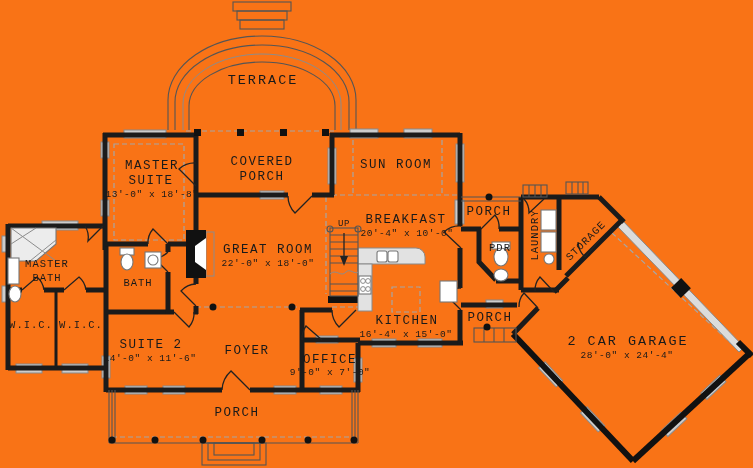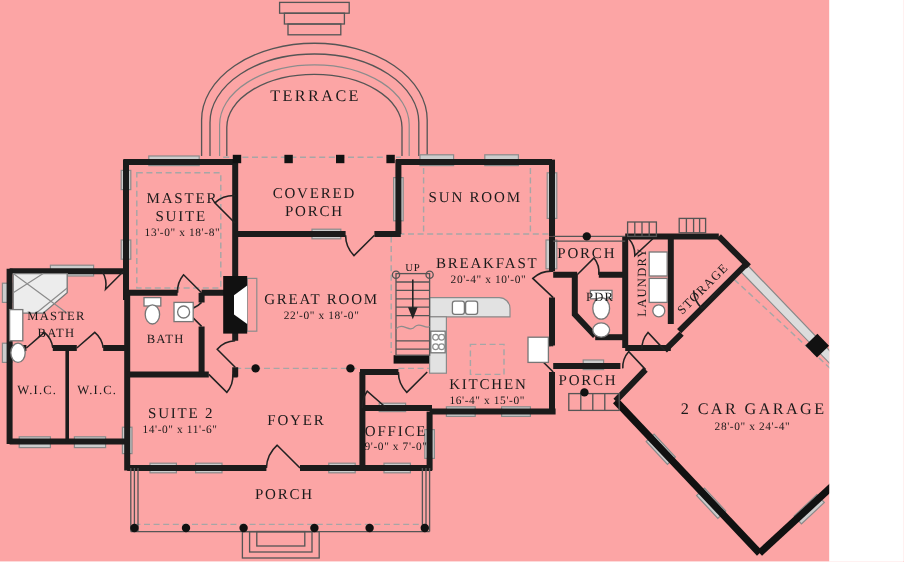--- a/index.html
+++ b/index.html
@@ -1,17 +1,17 @@
 <!DOCTYPE html>
 <html><head>
 <meta charset="utf-8">
 <style>
   html,body{margin:0;padding:0;background:#ffffff;}
-  #plan-wrap{position:relative;width:691px;height:468px;background:#fca5a5;overflow:hidden;
-             font-family:Liberation Serif, serif;}
+  #plan-wrap{position:relative;width:753px;height:468px;background:#f97316;overflow:hidden;
+             font-family:Liberation Mono, monospace;}
   svg{display:block}
   .room-label{font-size:12.5px;letter-spacing:1.5px;fill:#1a1a1a;}
   .room-label-big{font-size:13.5px;letter-spacing:2px;fill:#1a1a1a;}
   .dims-label{font-size:9.5px;letter-spacing:0.5px;fill:#1a1a1a;}
   .small-label{font-size:10.5px;letter-spacing:1px;fill:#1a1a1a;}
   .tiny-label{font-size:9px;letter-spacing:0.5px;fill:#1a1a1a;}
   .wall{stroke:#1b1b1b;stroke-width:5;fill:none;stroke-linecap:butt;}
   .wall-heavy{stroke:#111111;stroke-width:6;fill:none;stroke-linecap:butt;}
   .wall-med{stroke:#1b1b1b;stroke-width:3;fill:none;}
   .thin{stroke:#555555;stroke-width:1.1;fill:none;}

